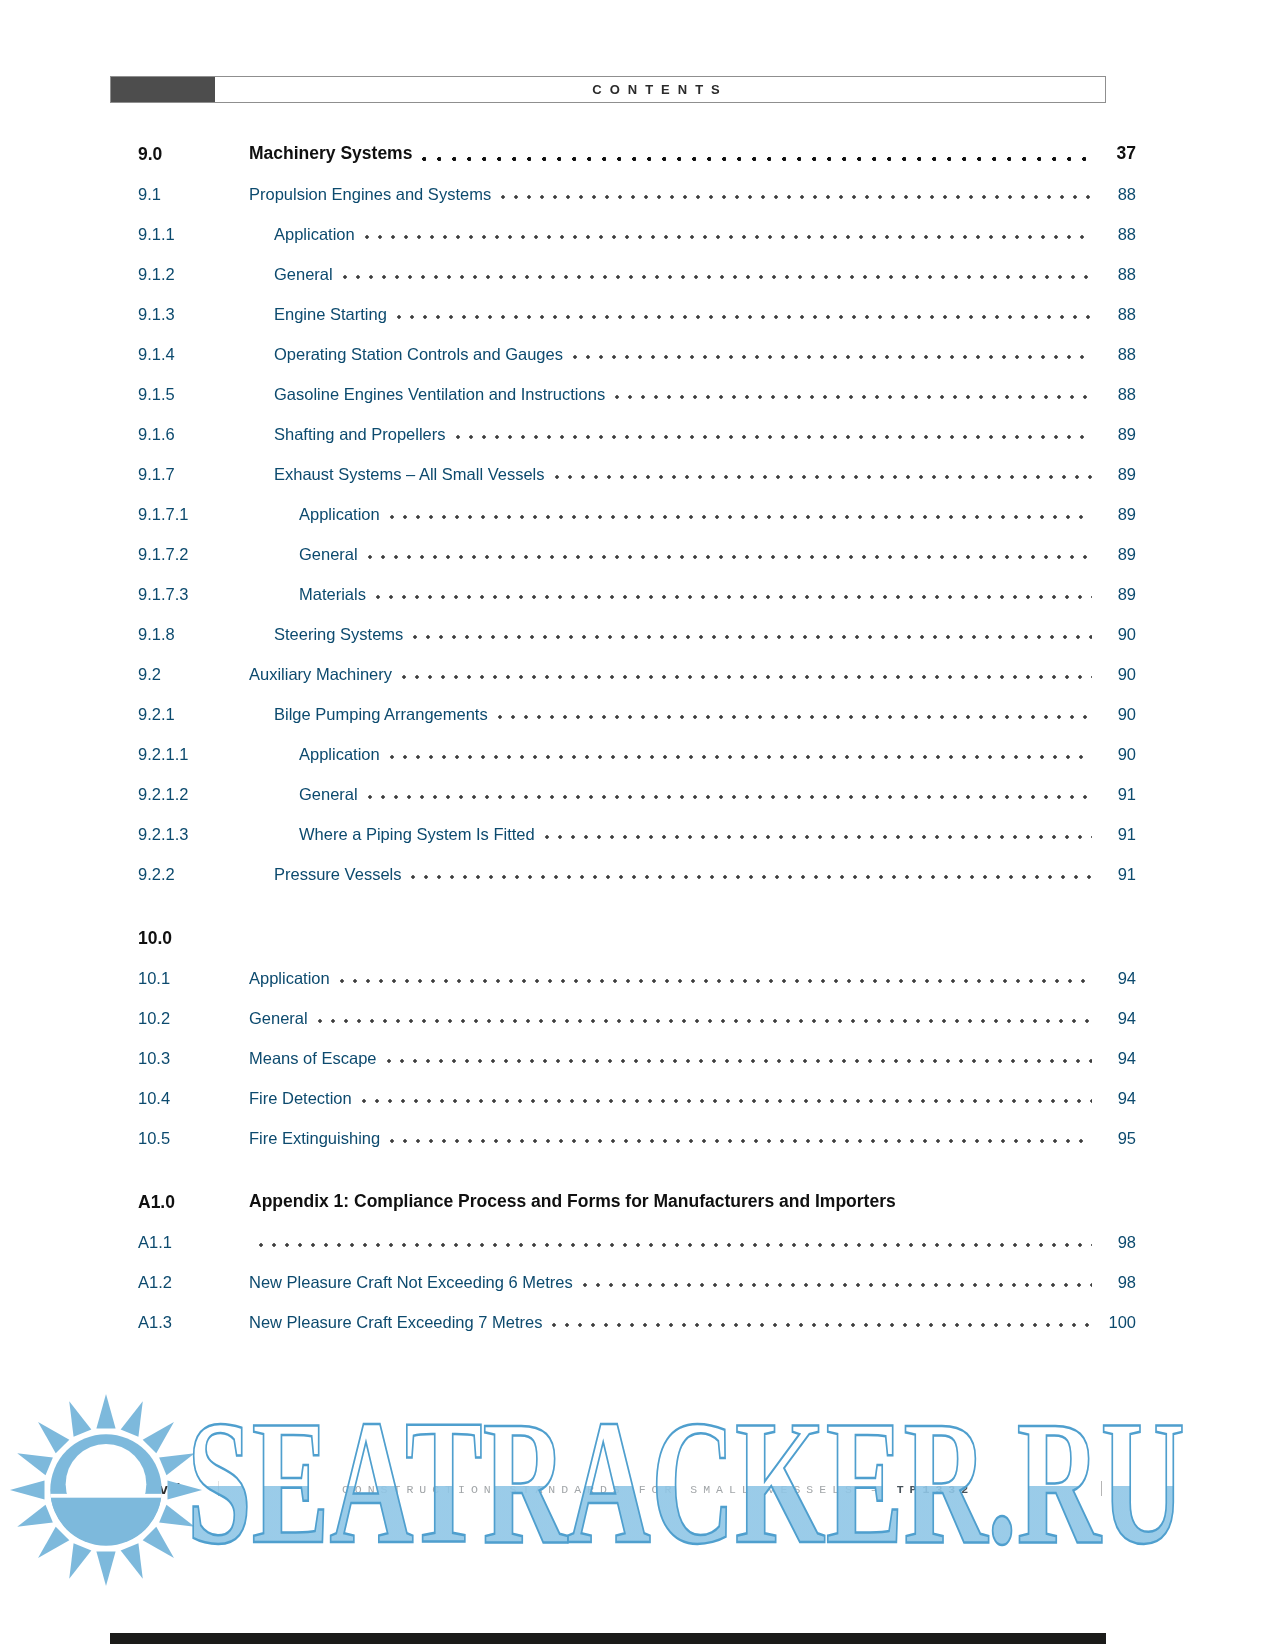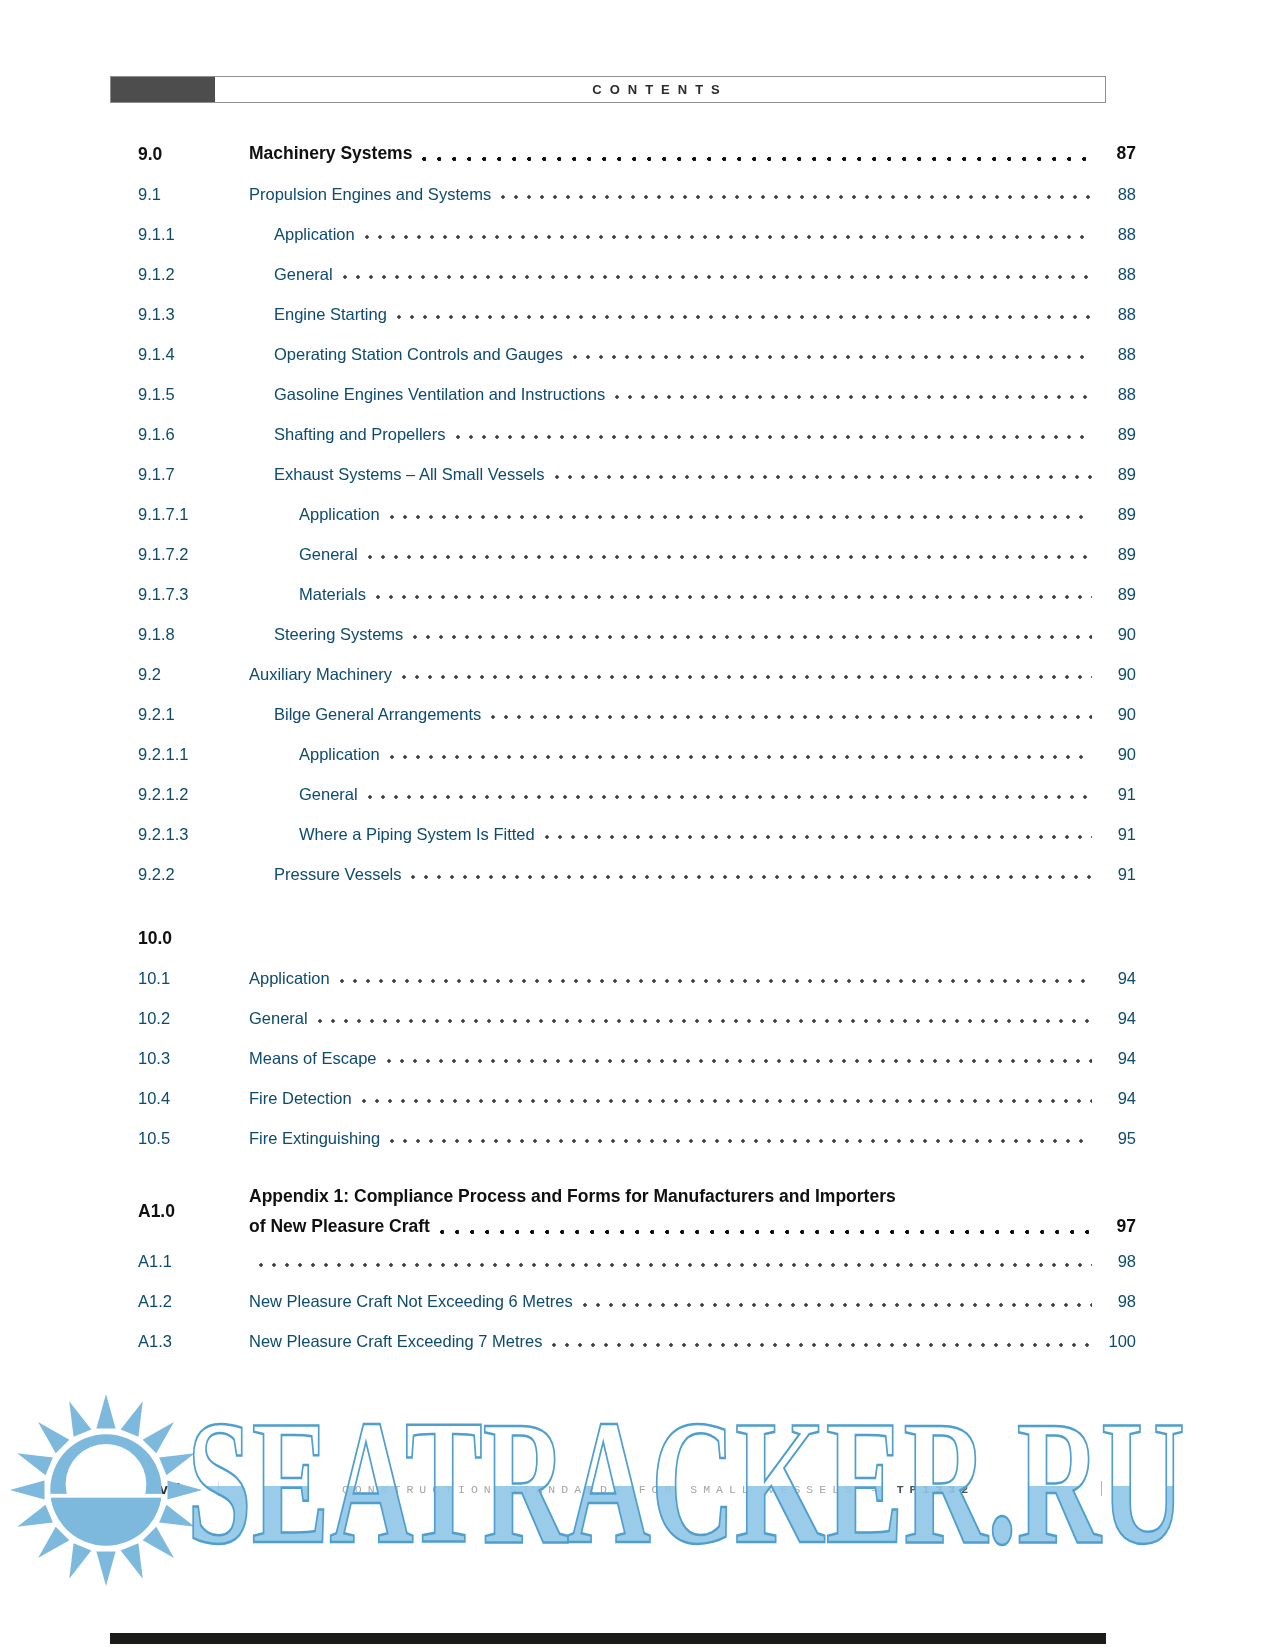--- a/index.html
+++ b/index.html
@@ -82,21 +82,21 @@
     <div class="header-title">CONTENTS</div>
   </div>
 
   <div class="toc">
     <div class="toc-row indent-0 bold">
       <span class="toc-num">9.0</span>
       <div class="toc-body">
         <div class="line line1">
           <span class="toc-title">Machinery Systems</span>
           <span class="leader"></span>
-          <span class="toc-page">87</span>
+          <span class="toc-page">37</span>
         </div>
       </div>
     </div>
 
     <div class="toc-row indent-1">
       <span class="toc-num">9.1</span>
       <div class="toc-body">
         <div class="line line1">
           <span class="toc-title">Propulsion Engines and Systems</span>
           <span class="leader"></span>
@@ -234,21 +234,21 @@
           <span class="leader"></span>
           <span class="toc-page">90</span>
         </div>
       </div>
     </div>
 
     <div class="toc-row indent-2">
       <span class="toc-num">9.2.1</span>
       <div class="toc-body">
         <div class="line line1">
-          <span class="toc-title">Bilge General Arrangements</span>
+          <span class="toc-title">Bilge Pumping Arrangements</span>
           <span class="leader"></span>
           <span class="toc-page">90</span>
         </div>
       </div>
     </div>
 
     <div class="toc-row indent-3">
       <span class="toc-num">9.2.1.1</span>
       <div class="toc-body">
         <div class="line line1">
@@ -351,25 +351,20 @@
       </div>
     </div>
 
     <div class="toc-row indent-0 bold space-before">
       <span class="toc-num">A1.0</span>
       <div class="toc-body">
         <div class="line line1">
           <span class="toc-title">Appendix 1:  Compliance Process and Forms for Manufacturers and Importers</span>
 
         </div>
-      <div class="line line2">
-            <span class="toc-title">of New Pleasure Craft</span>
-            <span class="leader"></span>
-            <span class="toc-page">97</span>
-          </div>
         </div>
     </div>
 
     <div class="toc-row indent-1">
       <span class="toc-num">A1.1</span>
       <div class="toc-body">
         <div class="line line1">
           <span class="leader"></span>
           <span class="toc-page">98</span>
         </div>

